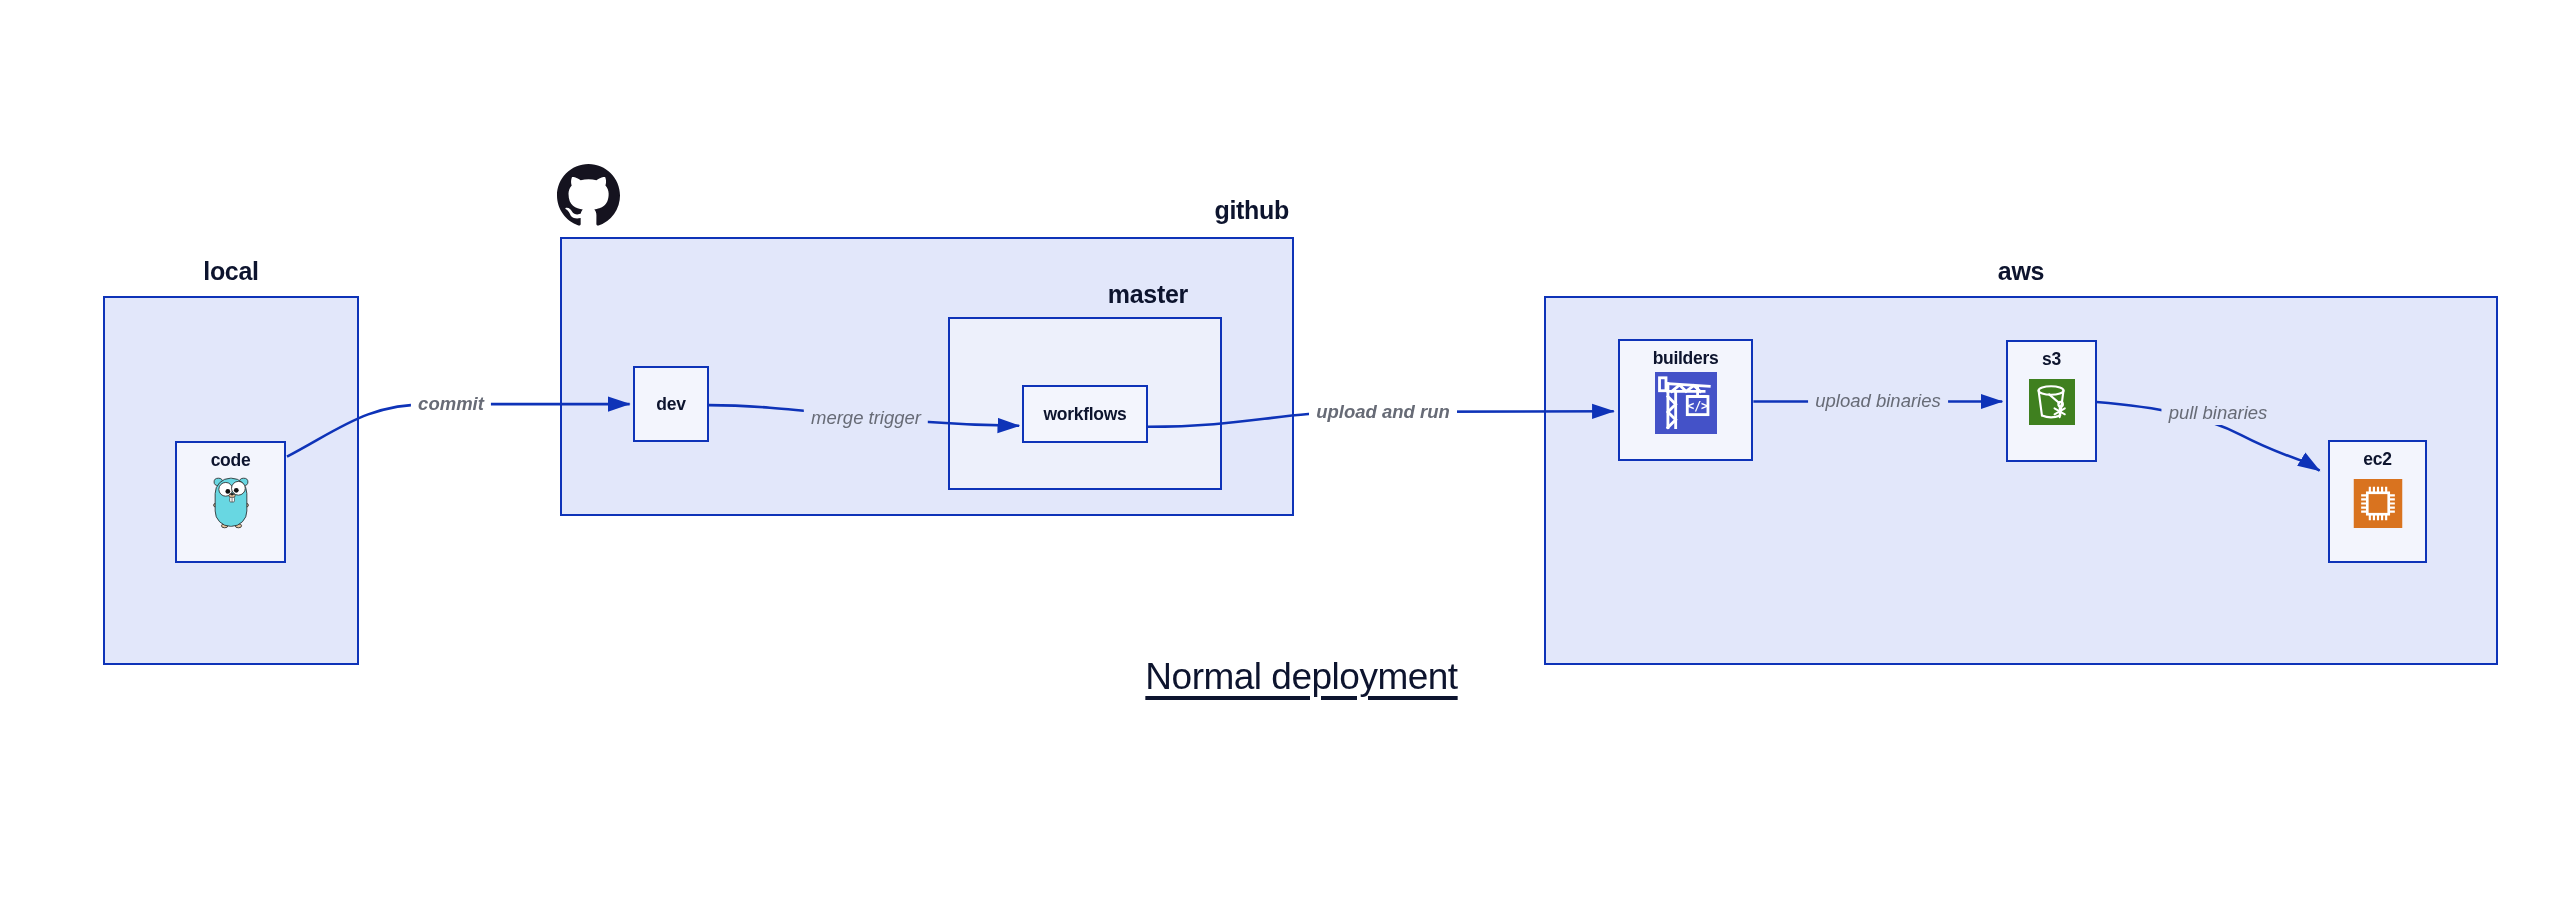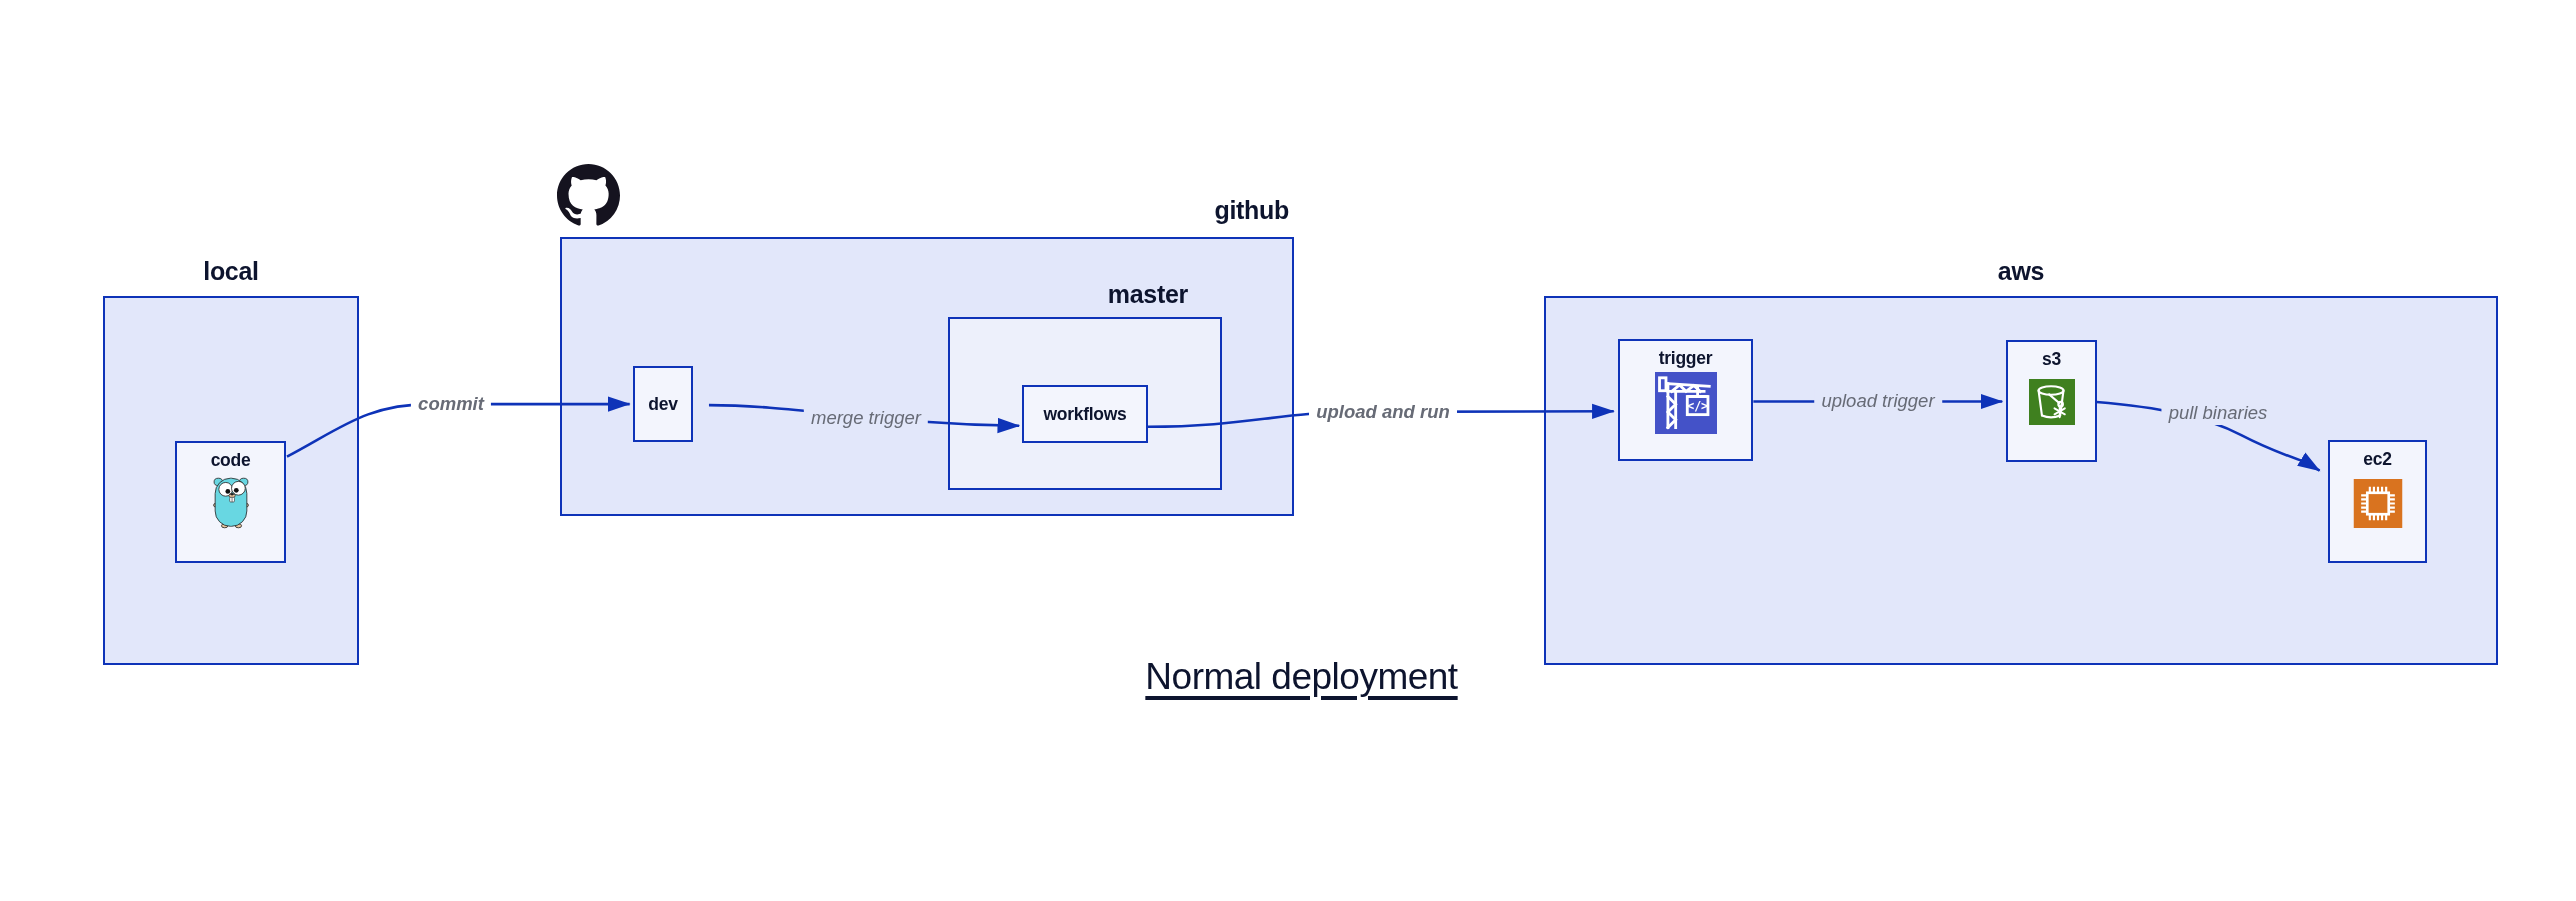--- a/index.html
+++ b/index.html
@@ -81,21 +81,21 @@
       <path d="M 1376 786 C 1550 786 1700 822 1978 826" marker-end="url(#arrow)"></path>
       <path d="M 2228 828 C 2420 828 2480 799 2640 799 L 3132 798" marker-end="url(#arrow)"></path>
       <path d="M 3403 779 L 3886 779" marker-end="url(#arrow)"></path>
       <path d="M 4069 780 C 4190 790 4280 808 4350 844 C 4400 870 4444 886 4478 898 L 4502 913" marker-end="url(#arrow)"></path>
     </g>
   </svg>
 
   <div class="edge-label bg-white" style="left:451px;top:404px">commit</div>
   <div class="edge-label bg-fill" style="left:866px;top:418px">merge trigger</div>
   <div class="edge-label bg-white" style="left:1383px;top:412px">upload and run</div>
-  <div class="edge-label bg-fill" style="left:1878px;top:401px">upload trigger</div>
+  <div class="edge-label bg-fill" style="left:1878px;top:401px">upload binaries</div>
   <div class="edge-label bg-fill" style="left:2218px;top:413px">pull binaries</div>
 
   <div class="node zn" style="left:175px;top:441px;width:111px;height:122px">
     <div class="node-label">code</div>
     <div class="node-icon" style="top:32px">
       <svg width="37" height="54" viewBox="0 0 70 100">
         <g stroke="#2a2a2a" stroke-width="1.6">
           <ellipse cx="11" cy="12" rx="8" ry="7" style="fill:var(--gopher-cyan,#68d7e2)"></ellipse>
           <ellipse cx="59" cy="12" rx="8" ry="7" style="fill:var(--gopher-cyan,#68d7e2)"></ellipse>
           <ellipse cx="7" cy="56" rx="5" ry="3.6" style="fill:var(--gopher-tan,#e6c39b)"></ellipse>
@@ -111,30 +111,30 @@
         <ellipse cx="37" cy="38" rx="6" ry="4" style="fill:var(--gopher-tan,#e6c39b)" stroke="#2a2a2a" stroke-width="1.4"></ellipse>
         <ellipse cx="37" cy="35.5" rx="3.4" ry="2.2" fill="#222"></ellipse>
         <g stroke="#2a2a2a" stroke-width="1.2">
           <rect x="32.5" y="41" width="9" height="9" rx="2" fill="#fff"></rect>
           <line x1="37" y1="41" x2="37" y2="50"></line>
         </g>
       </svg>
     </div>
   </div>
 
-  <div class="node centered zn" style="left:633px;top:366px;width:60px;height:76px">
+  <div class="node centered zn" style="left:633px;top:366px;width:76px;height:76px">
     <div class="node-label">dev</div>
   </div>
 
   <div class="node centered zn" style="left:1022px;top:385px;width:126px;height:58px">
     <div class="node-label">workflows</div>
   </div>
 
   <div class="node zn" style="left:1618px;top:339px;width:135px;height:122px">
-    <div class="node-label">trigger</div>
+    <div class="node-label">builders</div>
     <div class="node-icon" style="top:31px">
       <svg width="62" height="62" viewBox="0 0 48 48">
         <rect width="48" height="48" style="fill:var(--builders-icon-bg,#4452c8)"></rect>
         <g stroke="#fff" stroke-width="2.2" fill="none" stroke-linecap="square">
           <rect x="3.5" y="4.5" width="5" height="10"></rect>
           <path d="M10 9 L42 11"></path>
           <path d="M10 15 L38 15"></path>
           <path d="M13 15 L19 10 L24 15 L30 10.5 L35 15"></path>
           <path d="M10 9 V 43 M16 15 V 43"></path>
           <path d="M10 19 L16 25 L10 31 L16 37 L10 43"></path>

